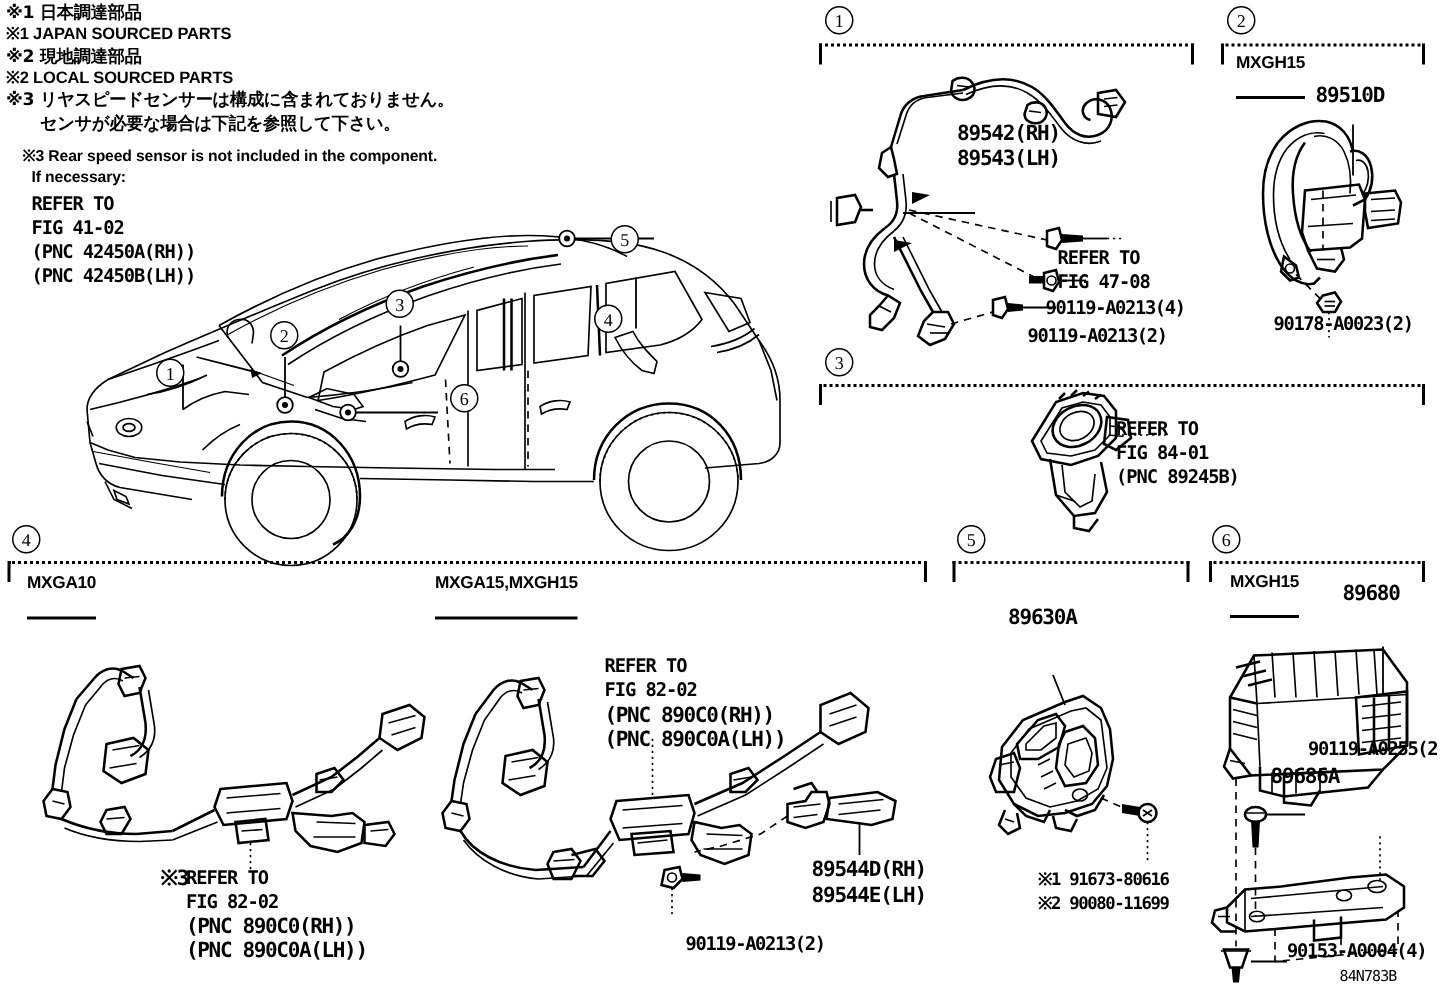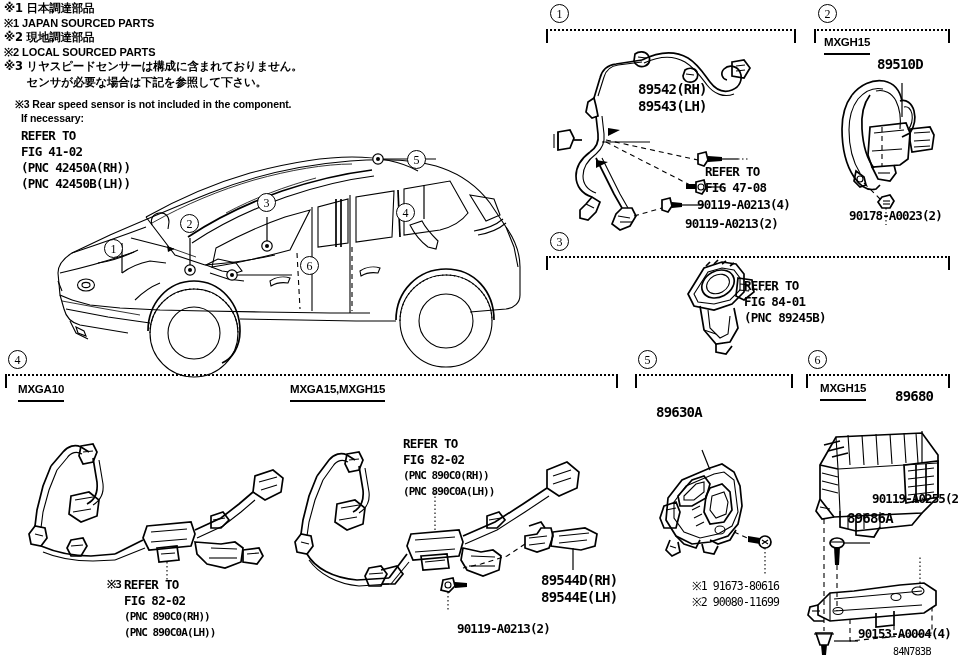--- a/index.html
+++ b/index.html
@@ -15,25 +15,25 @@
     color: #000;
   }
   #sheet { position: absolute; inset: 0; }
 
   
   .t { position: absolute; white-space: pre; line-height: 1.12; }
   .jp { font-family: "DejaVu Sans", sans-serif; font-weight: 700; font-size: 11.5px; letter-spacing: -0.2px; }
   .en { font-family: "Liberation Sans", sans-serif; font-weight: 700; font-size: 11px; letter-spacing: -0.1px; }
   .pn   { font-family: "DejaVu Sans Mono", monospace; font-weight: 700; font-size: 14px; letter-spacing: -0.8px; }
   .pn-s { font-family: "DejaVu Sans Mono", monospace; font-weight: 700; font-size: 12.5px; letter-spacing: -0.9px; }
-  .pn-xs{ font-family: "DejaVu Sans Mono", monospace; font-weight: 400; font-size: 11.5px; letter-spacing: -0.9px; }
+  .pn-xs{ font-family: "DejaVu Sans Mono", monospace; font-weight: 700; font-size: 11.5px; letter-spacing: -0.9px; }
   .refer{ font-family: "DejaVu Sans Mono", monospace; font-weight: 700; font-size: 12.5px; letter-spacing: -0.7px; line-height: 1.25; }
-  .refer-s{ font-family: "DejaVu Sans Mono", monospace; font-weight: 700; font-size: 11px; letter-spacing: -0.9px; line-height: 1.25; }
+  .refer-s{ font-family: "DejaVu Sans Mono", monospace; font-weight: 700; font-size: 14px; letter-spacing: -0.9px; line-height: 1.25; }
   .grade{ font-family: "Liberation Sans", sans-serif; font-weight: 600; font-size: 11.5px;
-          border-bottom: 2px solid #000; padding-bottom: 4px; letter-spacing: -0.2px; }
+          border-bottom: 2px solid #000; padding-bottom: 15px; letter-spacing: -0.2px; }
   .foot { font-family: "DejaVu Sans Mono", monospace; font-weight: 400; font-size: 10px; letter-spacing: -0.6px; }
 
   
   .bubble {
     position: absolute;
     width: 19px; height: 19px;
     border: 1.6px solid #000; border-radius: 50%;
     background: #fff;
     font-family: "Liberation Serif", serif;
     font-size: 12px; font-weight: 400;
@@ -554,21 +554,21 @@
     <g>
       <path class="fil" d="M100,96 L112,98 L112,104 L100,102 Z"></path>
       <circle class="ln-b" cx="117" cy="102" r="6"></circle>
       <path class="ln" d="M114,100 L120,104 M114,104 L120,100"></path>
     </g>
     <path class="dot" d="M117,108 L117,134"></path>
 
     <path class="lead" d="M62,30 L54,10"></path>
   </svg>
 
-  <div class="t pn" style="left:656px; top:405px;">89630A</div>
+  <div class="t pn" style="left:672px; top:405px;">89630A</div>
   <div class="t pn-xs" style="left:692px; top:580px;">※1 91673-80616</div>
   <div class="t pn-xs" style="left:692px; top:596px;text-align:right;">※2 90080-11699</div>
 
   <div class="bubble" style="left:808px; top:350px;">6</div>
   <div class="bracket" style="left:806px; top:374px; width:144px;">
     <div class="top"></div>
       <div class="lft"></div>
       <div class="rgt"></div>
   </div>
   <div class="t grade" style="left:820px; top:382px;">MXGH15</div>

